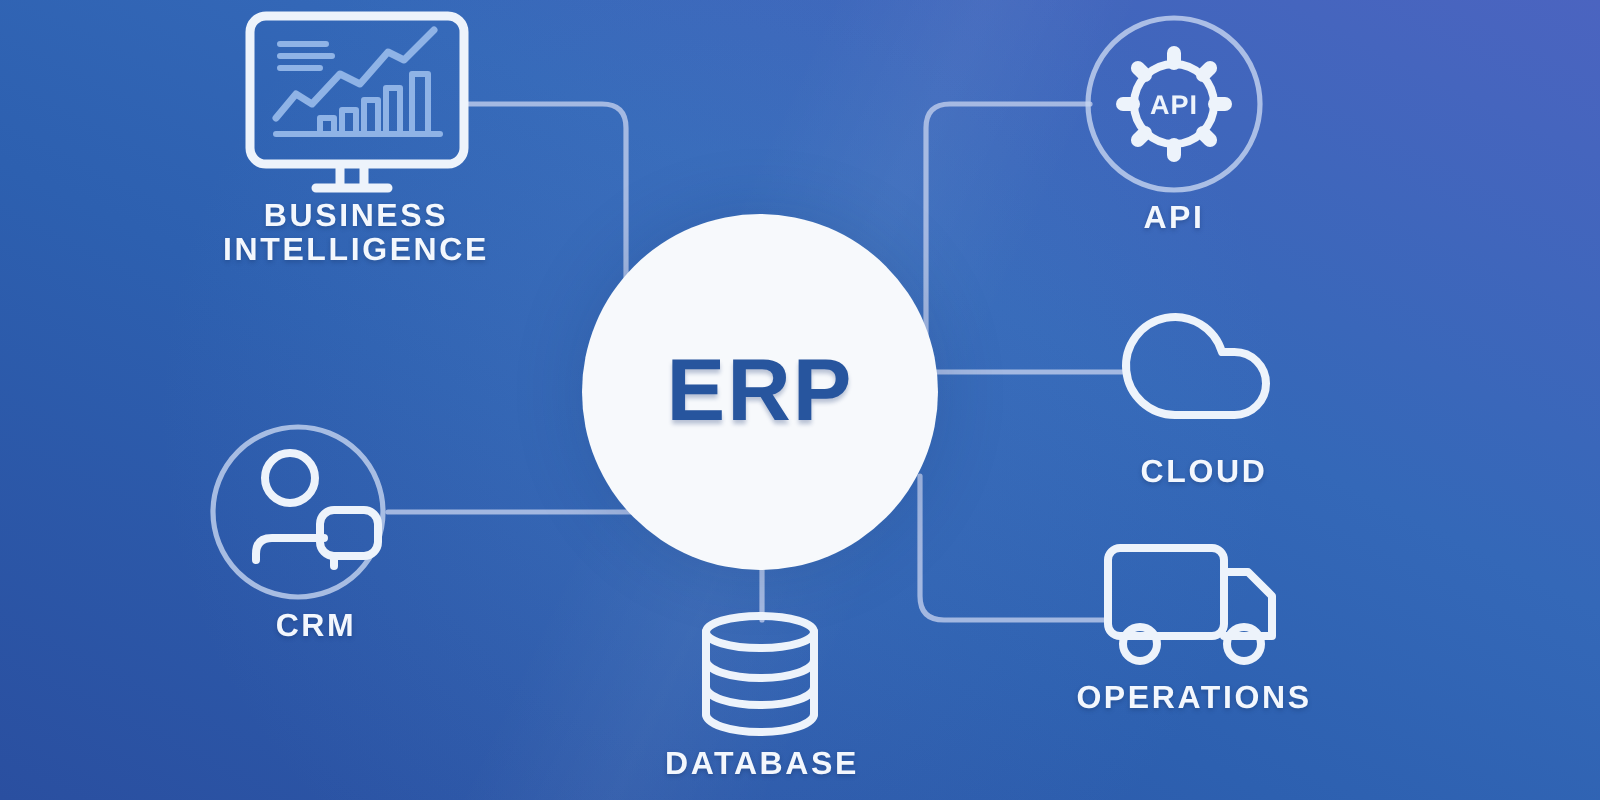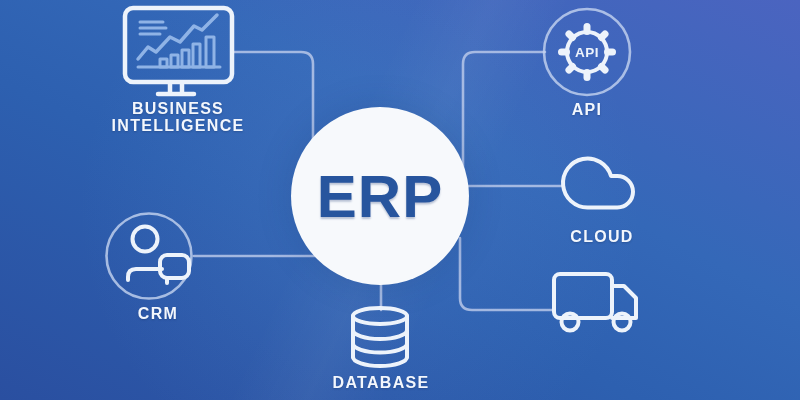--- a/index.html
+++ b/index.html
@@ -21,21 +21,21 @@
   .ic-inner{fill:none;stroke:#8fb3e6;stroke-width:3;stroke-linecap:round;stroke-linejoin:round;}
   .gear-tooth{stroke:#edf3fb;stroke-width:7;stroke-linecap:round;}
   .gear-text{fill:#edf3fb;font-family:"Liberation Sans",sans-serif;font-weight:bold;
     font-size:13.5px;letter-spacing:0.5px;text-anchor:middle;}
   .erp-circle{
     position:absolute;left:291px;top:107px;width:178px;height:178px;border-radius:50%;
     background:#f7f9fc;display:flex;align-items:center;justify-content:center;
     box-shadow:0 0 35px rgba(18,48,105,0.18);
   }
   .erp-text{
-    font-size:60px;font-weight:bold;color:#27559e;letter-spacing:1px;
+    font-size:44px;font-weight:bold;color:#27559e;letter-spacing:1px;
     text-shadow:0 2px 2px rgba(20,52,110,0.28);
   }
   .node-label{
     position:absolute;color:#f3f7fd;font-weight:bold;font-size:16px;
     letter-spacing:1.3px;text-align:center;line-height:17px;
     text-shadow:0 1px 2px rgba(20,45,95,0.35);
   }
 </style>
 </head>
 <body>
@@ -121,14 +121,15 @@
     <div>DATABASE</div>
   </div>
 
   <svg style="left:550px;top:270px;" width="96" height="64" viewBox="0 0 96 64">
     <rect class="ic" x="4" y="4" width="58" height="44" rx="6"></rect>
     <path class="ic" d="M 62 16 H 74 L 86 28 V 48 H 62"></path>
     <circle class="ic" cx="20" cy="52" r="8.5"></circle>
     <circle class="ic" cx="72" cy="52" r="8.5"></circle>
   </svg>
   <div class="node-label" style="left:507px;top:341px;width:180px;">
+    <div>OPERATIONS</div>
   </div>
 </div>
 
 </body></html>

